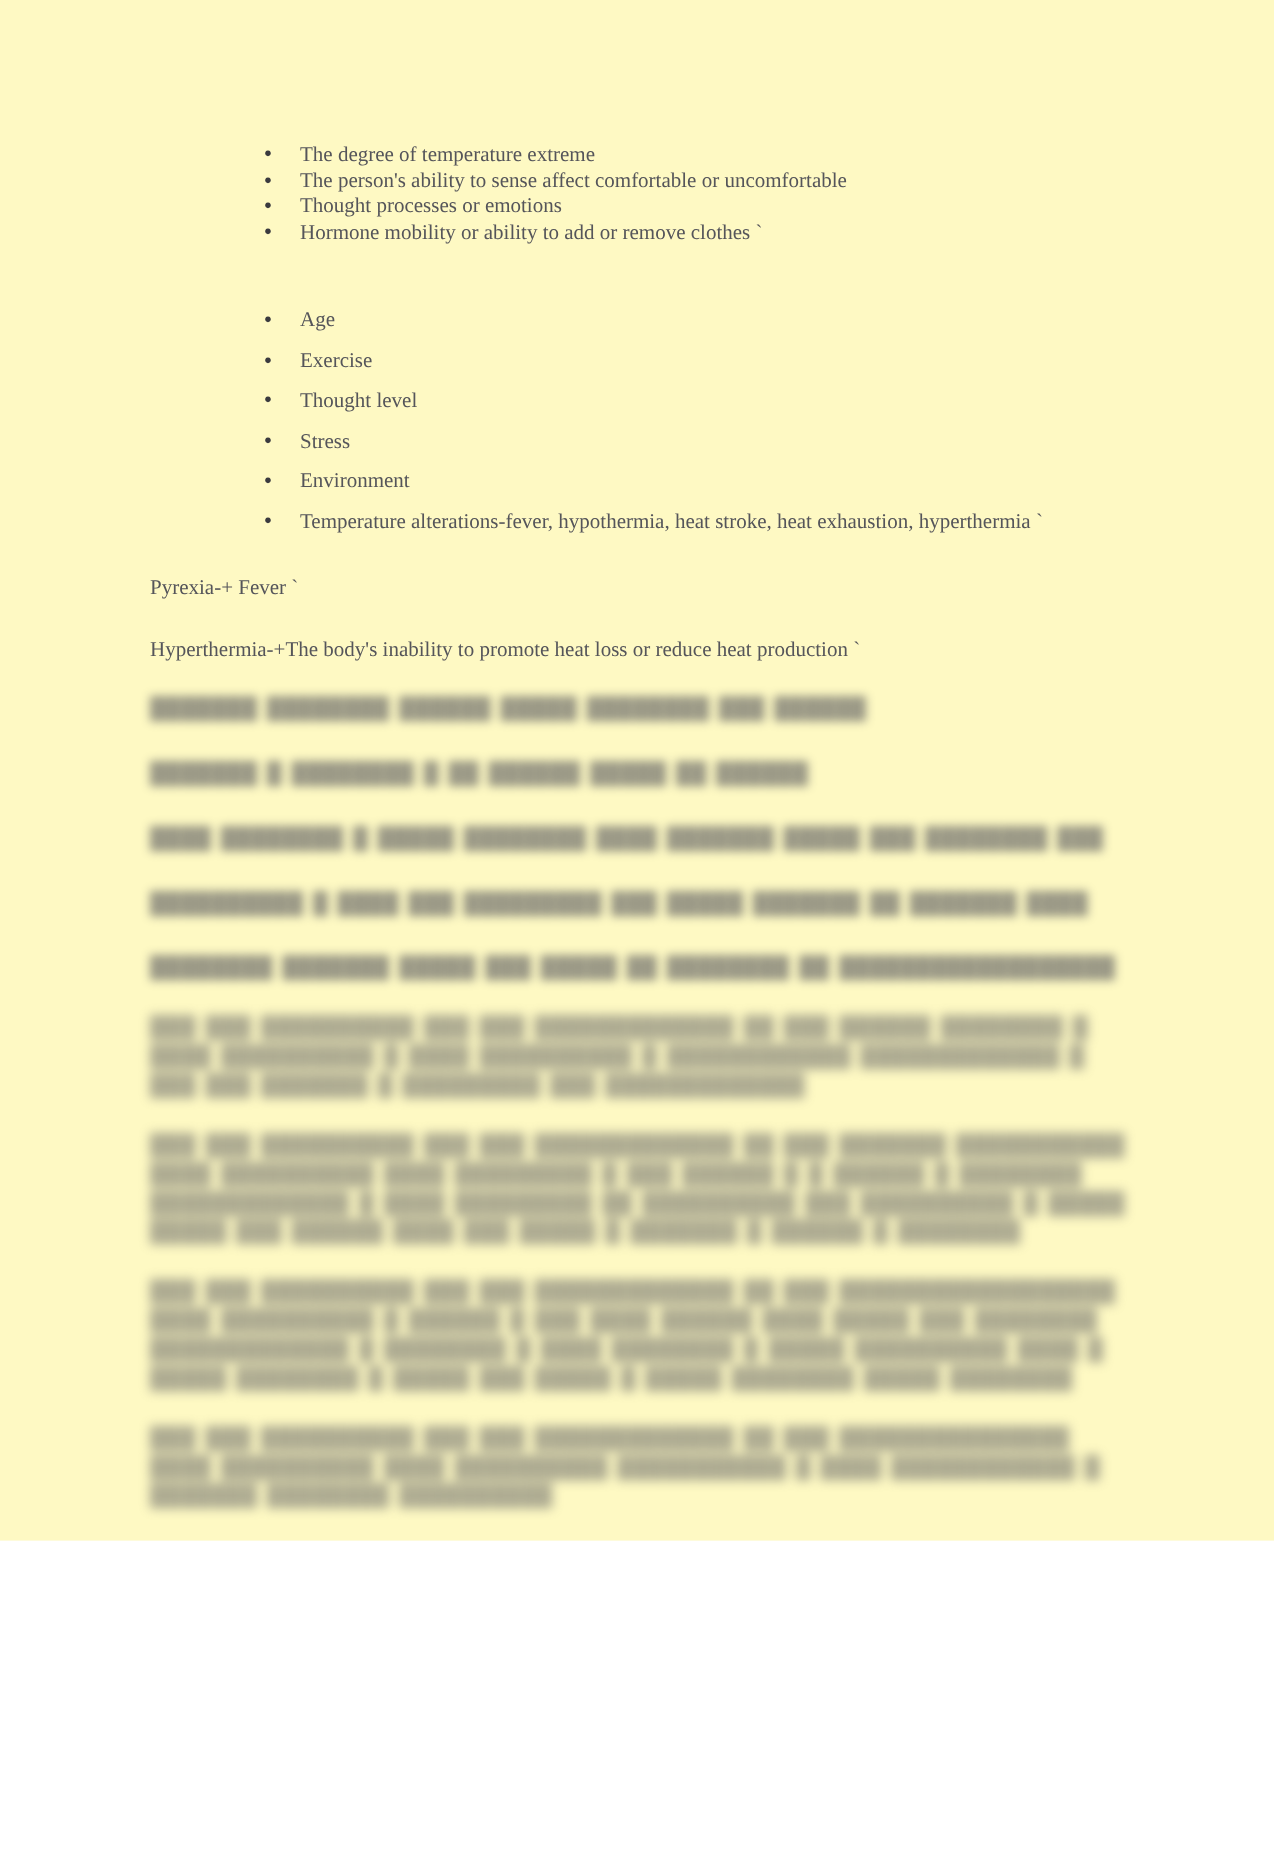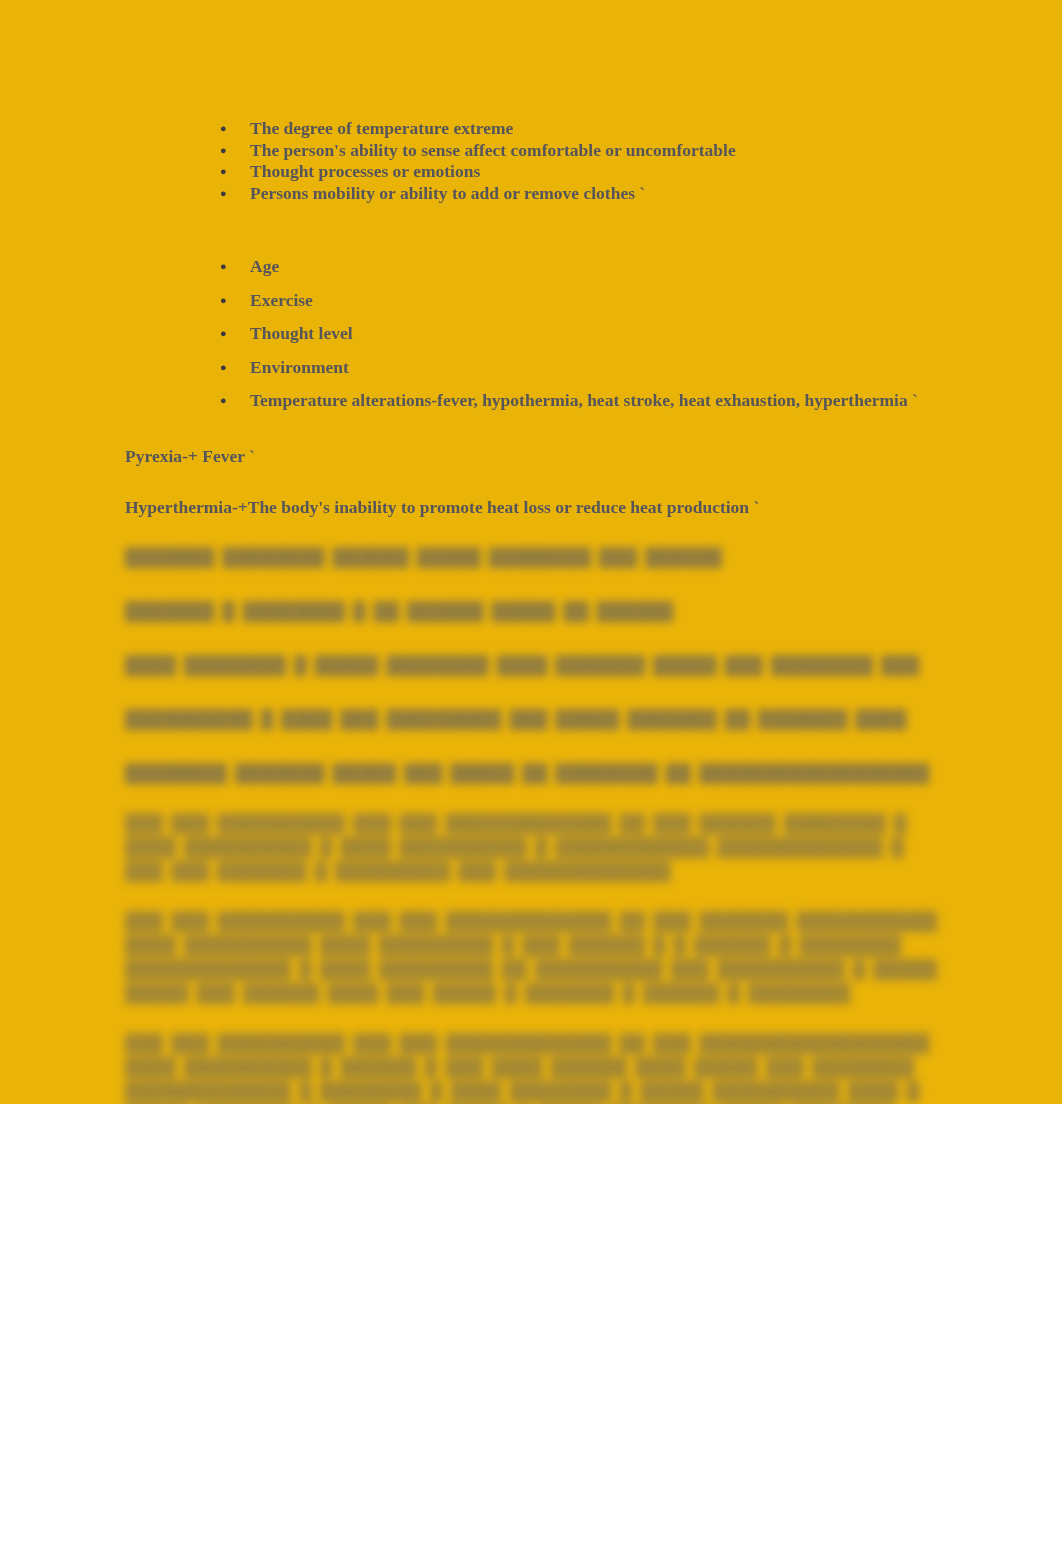--- a/index.html
+++ b/index.html
@@ -8,24 +8,23 @@
     padding: 0;
     background: #ffffff;
   }
   body {
     font-family: "Liberation Serif", "DejaVu Serif", serif;
     color: #55555a;
   }
   #page {
     position: relative;
     width: 1062px;
-    height: 1104px;
-    background: #eab308;
+    height: 1284px;
+    background: #fef9c3;
     overflow: hidden;
-    font-weight: bold;
   }
   .doc-body {
     position: absolute;
     left: 125px;
     top: 118px;
     width: 820px;
   }
 
   
   .para {
@@ -85,32 +84,33 @@
 </head>
 <body>
 
 <div id="page">
   <div class="doc-body">
 
     <ul class="bullets">
       <li>The degree of temperature extreme</li>
       <li>The person's ability to sense affect comfortable or uncomfortable</li>
       <li>Thought processes or emotions</li>
-      <li>Persons mobility or ability to add or remove clothes `</li>
+      <li>Hormone mobility or ability to add or remove clothes `</li>
     </ul>
 
     <div class="spacer-lg"></div>
 
 
     <div class="spacer-sm" style="height:6px"></div>
 
     <ul class="bullets tight">
       <li>Age</li>
       <li>Exercise</li>
       <li>Thought level</li>
+      <li>Stress</li>
       <li>Environment</li>
       <li>Temperature alterations-fever, hypothermia, heat stroke, heat exhaustion, hyperthermia `</li>
     </ul>
 
     <div class="spacer-lg"></div>
 
     <p class="para">Pyrexia-+ Fever `</p>
 
     <div class="spacer-md"></div>
 

